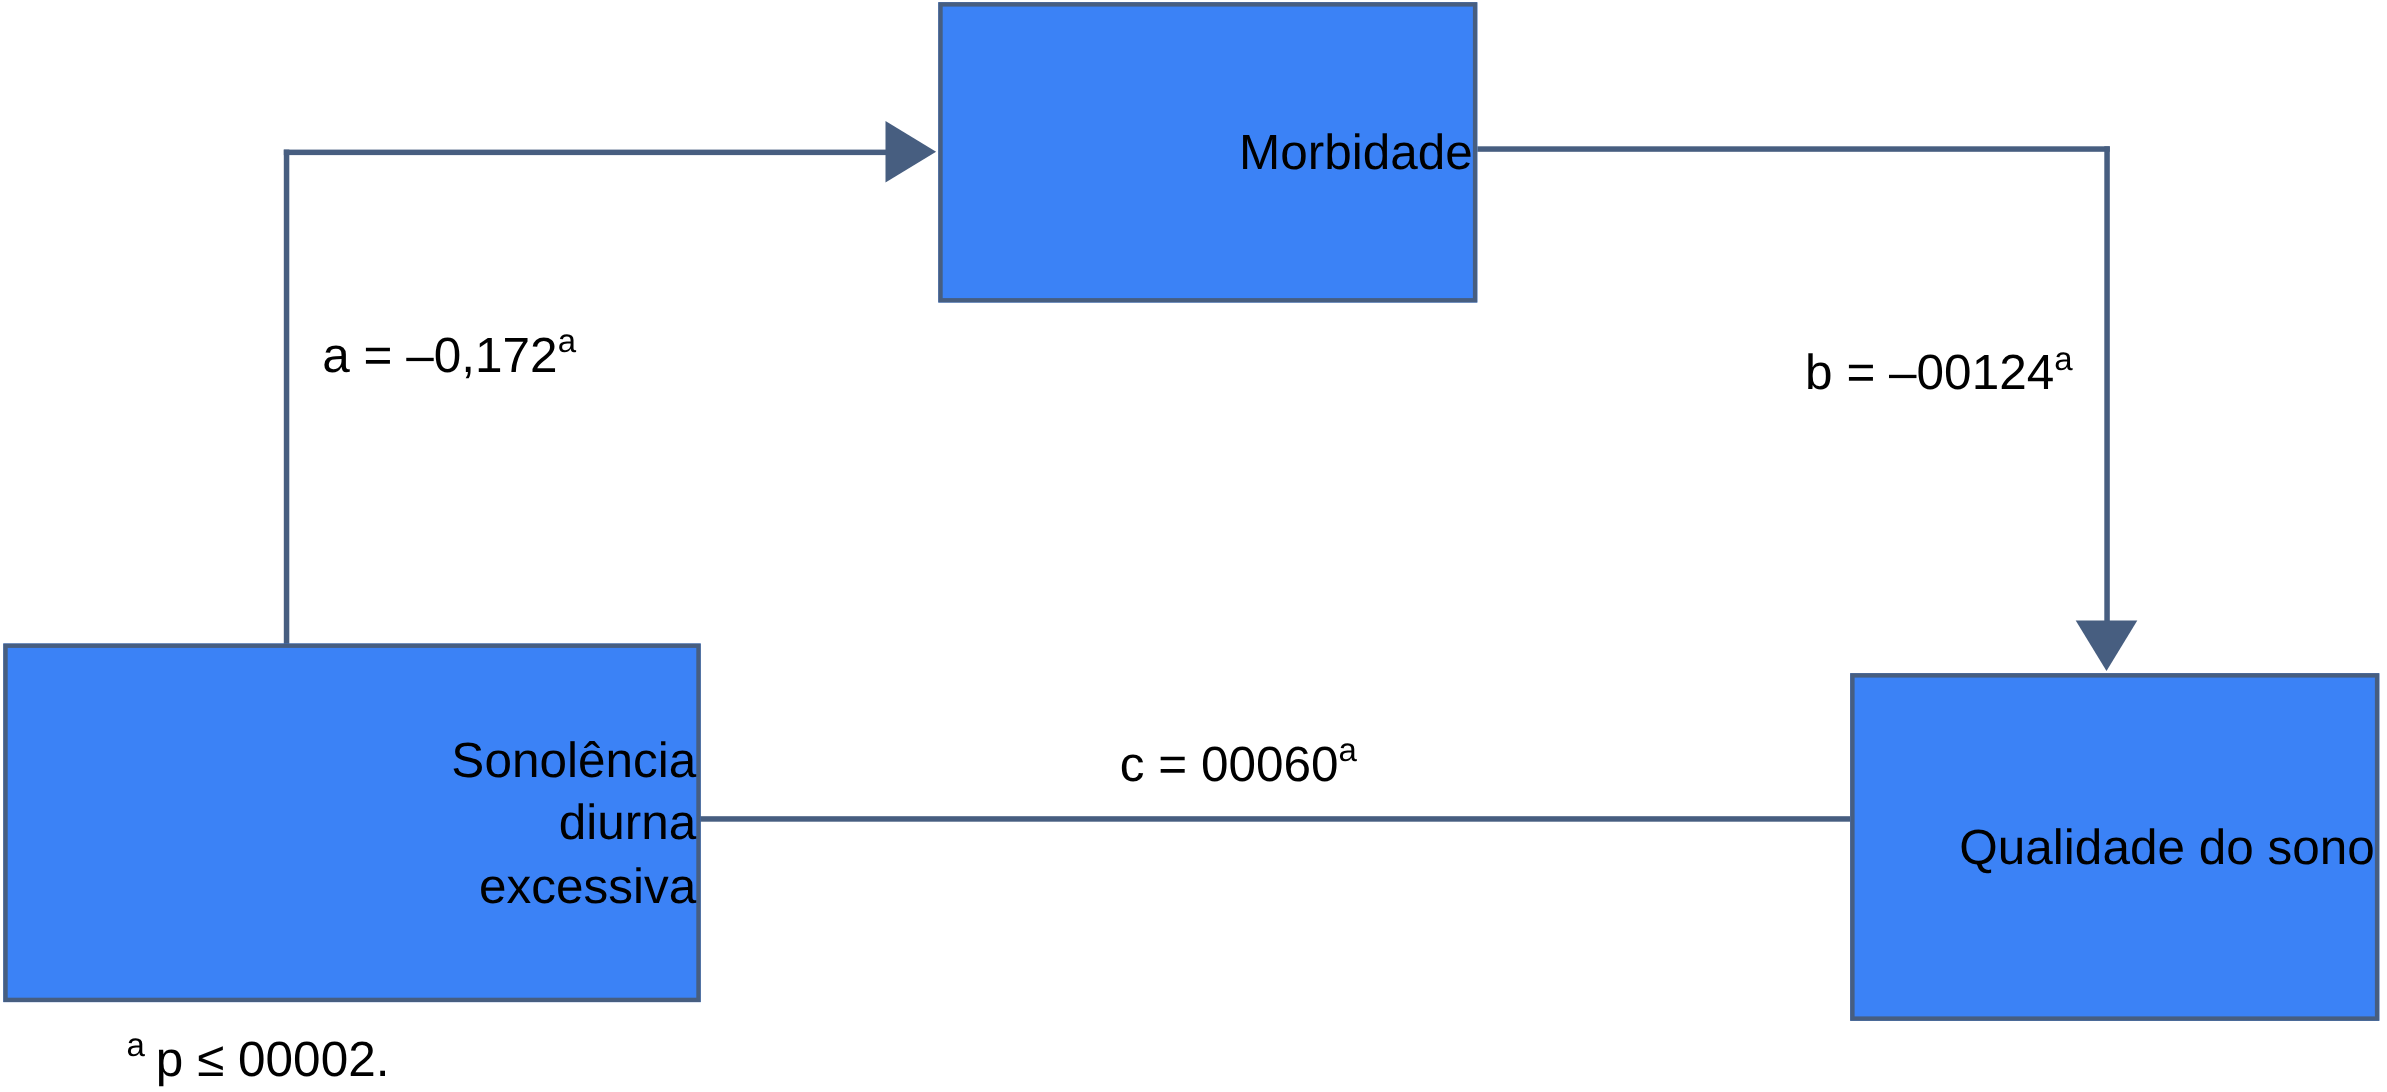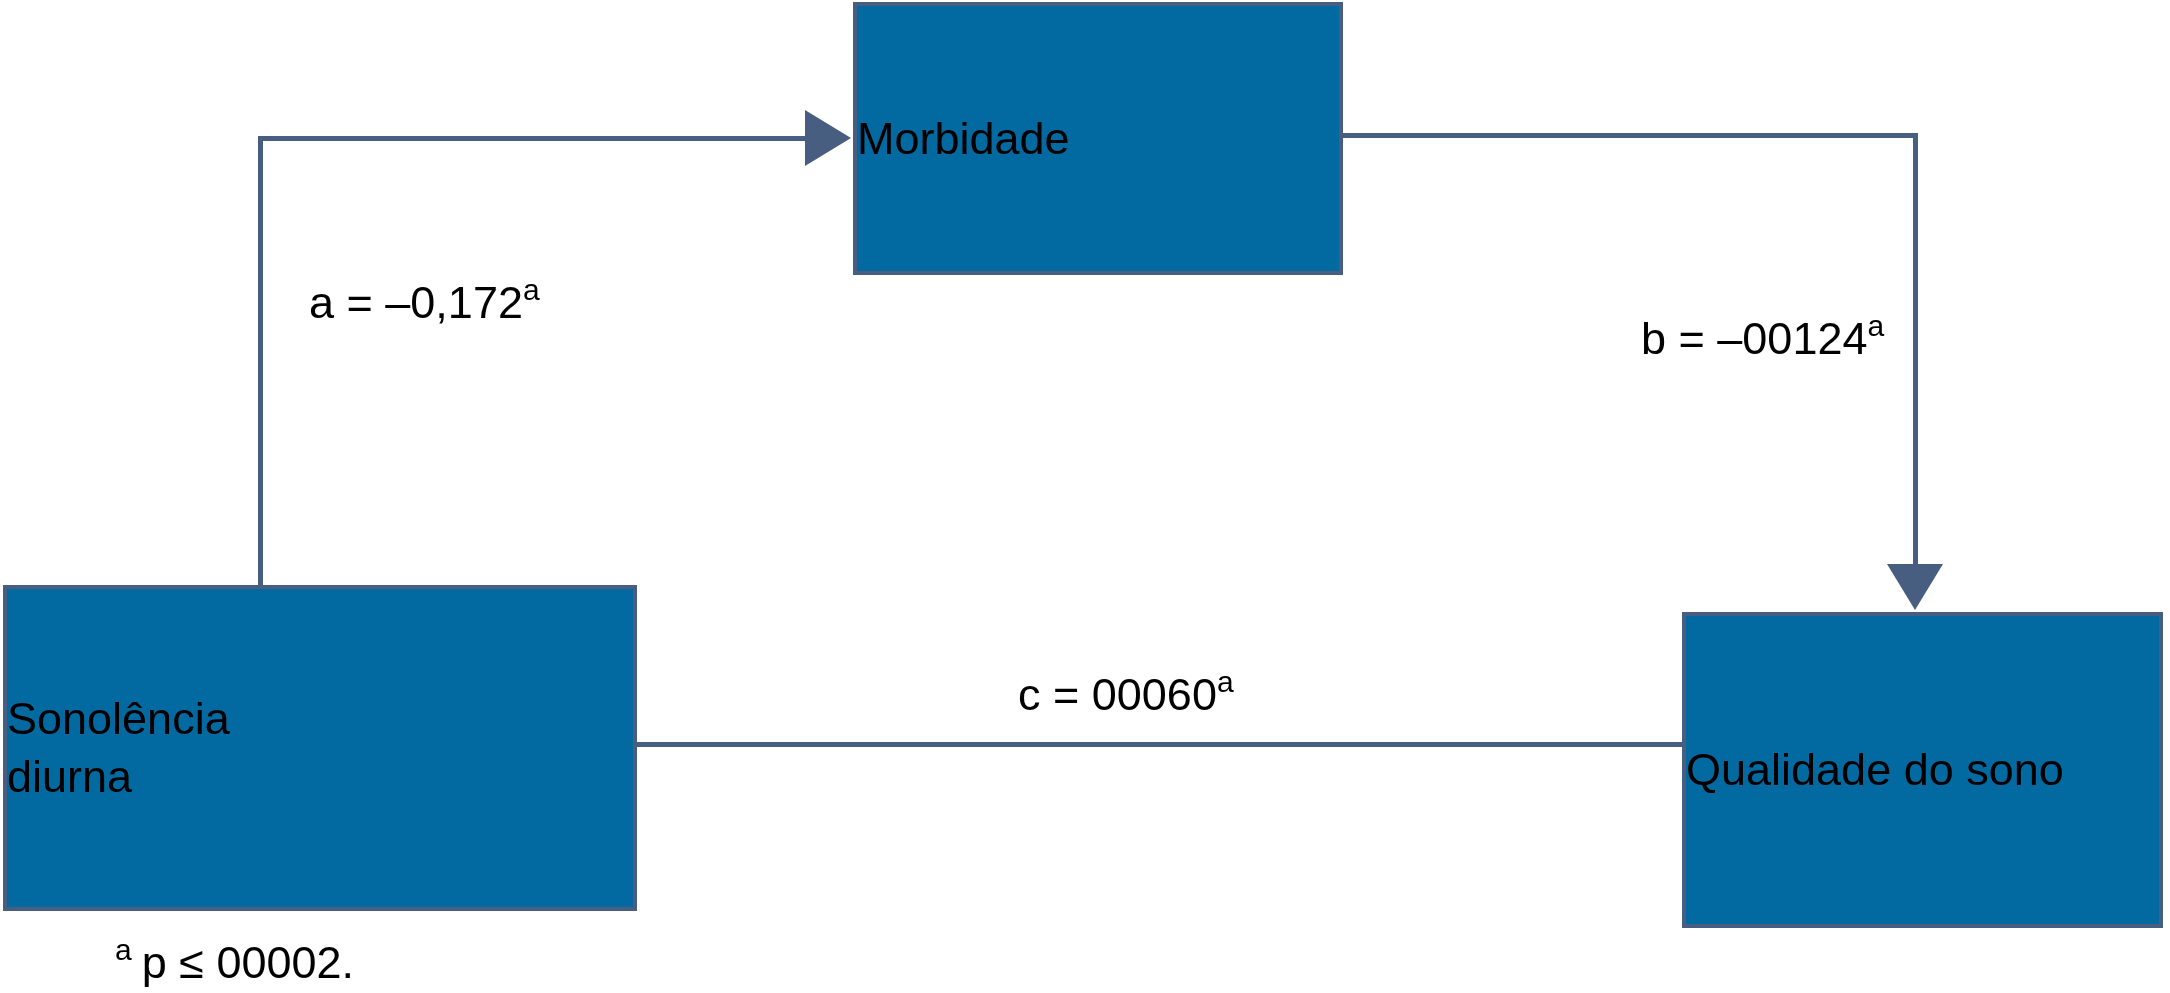--- a/index.html
+++ b/index.html
@@ -13,24 +13,24 @@
     height: 993px;
     background: var(--bg-color, #ffffff);
     font-family: "Liberation Sans", sans-serif;
     color: #000000;
     overflow: hidden;
   }
   .node {
     position: absolute;
     box-sizing: border-box;
     border: 4px solid var(--line-color, #475e80);
-    background: #0369a1;
+    background: #3b82f6;
     display: flex;
     flex-direction: column;
-    align-items: flex-start;
+    align-items: flex-end;
     justify-content: center;
     text-align: center;
     font-size: 45px;
     line-height: 1.28;
     z-index: 2;
   }
   .node-morbidade  { left: 853px;  top: 2px;   width: 490px; height: 273px; }
   .node-sonolencia { left: 3px;    top: 585px; width: 634px; height: 326px; }
   .node-qualidade  { left: 1682px; top: 612px; width: 481px; height: 316px; }
   .edge {
@@ -63,21 +63,21 @@
     border-right: 28px solid transparent;
     border-top: 46px solid var(--line-color, #475e80);
   }
   .coef-label {
     position: absolute;
     font-size: 45px;
     line-height: 1;
     white-space: nowrap;
     z-index: 3;
   }
-  .coef-a { left: 293px;  top: 280px; margin-left: 16px; }
+  .coef-a { left: 293px;  top: 300px; }
   .coef-b { left: 1641px; top: 316px; }
   .coef-c { left: 1018px; top: 672px; }
   sup.sup-mark {
     font-size: 30px;
     line-height: 0;
     vertical-align: 18px;
   }
   .footnote {
     position: absolute;
     left: 115px;
@@ -104,20 +104,21 @@
 
   <div class="edge edge-c-horizontal"></div>
 
   <div class="node node-morbidade">
     <div>Morbidade</div>
   </div>
 
   <div class="node node-sonolencia">
     <div>Sonolência</div>
     <div>diurna</div>
+    <div>excessiva</div>
   </div>
 
   <div class="node node-qualidade">
     <div>Qualidade do sono</div>
   </div>
 
   <div class="coef-label coef-a">
     <span>a = –0,172</span><sup class="sup-mark">a</sup>
   </div>
 

